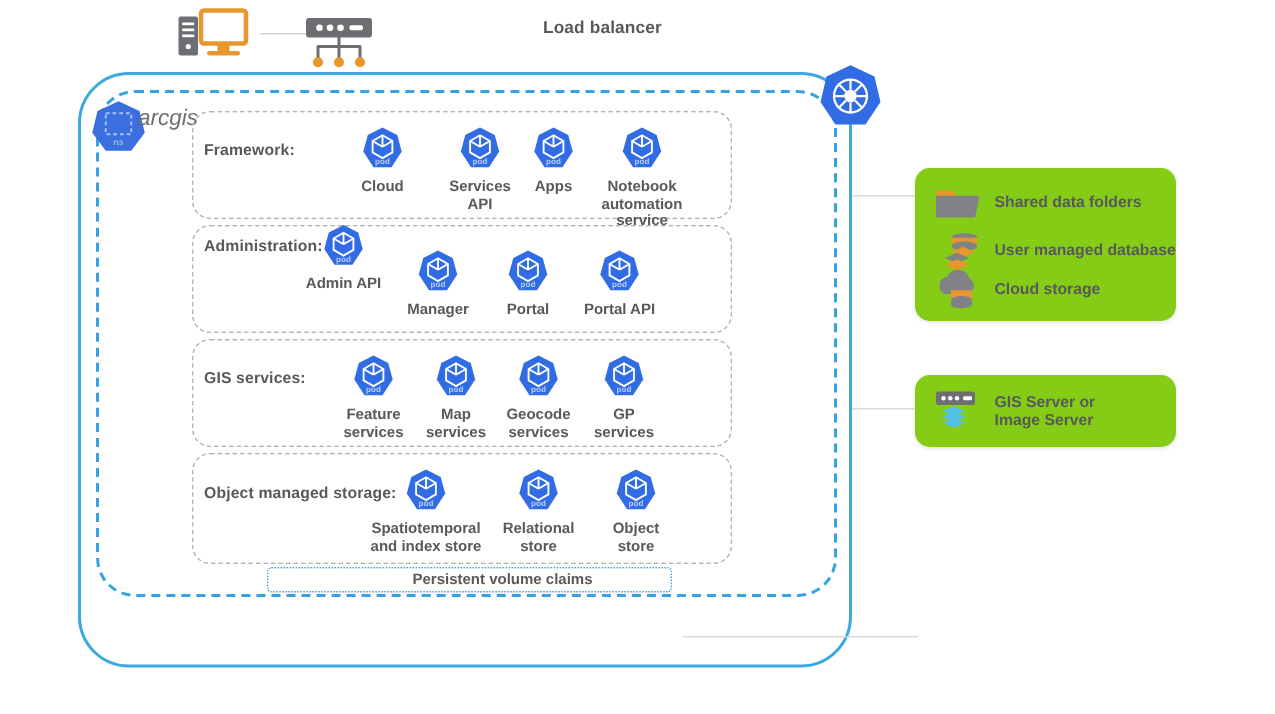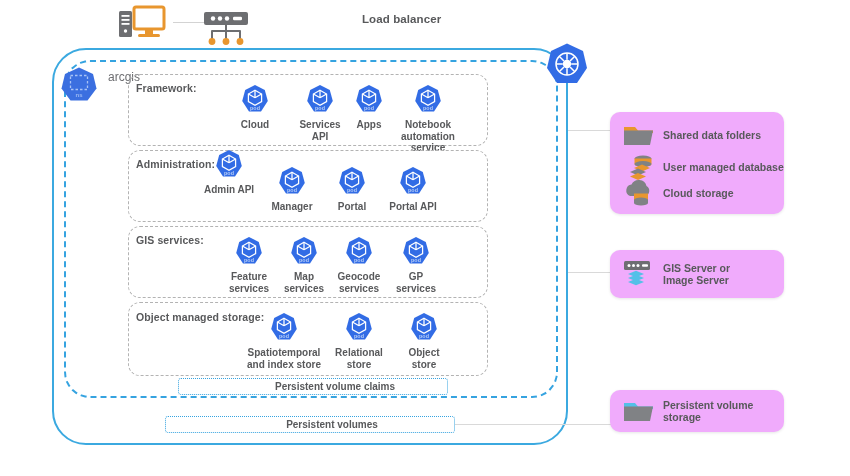--- a/index.html
+++ b/index.html
@@ -23,33 +23,33 @@
   }
   
   .namespace{
     position:absolute;left:64px;top:60px;width:494px;height:338px;
     border:2px dashed #35a3e0;border-radius:26px;box-sizing:border-box;
     background:transparent;
   }
 
   
   .ns-badge{position:absolute;left:60px;top:66px;width:38px;height:38px;}
-  .ns-label{position:absolute;left:108px;top:70px;font-size:12px;color:#6d6e71;}
+  .ns-label{position:absolute;left:92px;top:70px;font-size:15px;font-style:italic;color:#6d6e71;}
 
   
   .k8s{position:absolute;left:545px;top:42px;width:44px;height:44px;}
 
   
   .group{
     position:absolute;border:1px dashed #b3b3b3;border-radius:12px;
     box-sizing:border-box;background:transparent;
   }
   .group-title{
     position:absolute;font-size:10.5px;font-weight:bold;color:#58595b;
-    white-space:nowrap;letter-spacing:.1px;
+    white-space:nowrap;letter-spacing:.1px;margin-top:12px;
   }
   #grp-framework{left:128px;top:74px;width:360px;height:72px;}
   #grp-admin{left:128px;top:150px;width:360px;height:72px;}
   #grp-gis{left:128px;top:226px;width:360px;height:72px;}
   #grp-storage{left:128px;top:302px;width:360px;height:74px;}
 
   
   .pod{position:absolute;width:46px;text-align:center;}
   .pod .hex{width:34px;height:34px;margin:0 auto;display:block;}
   .pod .plabel{
@@ -65,21 +65,21 @@
     box-sizing:border-box;display:flex;align-items:center;justify-content:center;
     background:#fff;
     padding-left:44px;
   }
   .pvbar span{font-size:10px;font-weight:bold;color:#58595b;}
   #pvc{left:178px;top:378px;width:270px;height:17px;}
   #pv{left:165px;top:416px;width:290px;height:17px;}
 
   
   .panel{
-    position:absolute;background:#f0abfc;border-radius:10px;
+    position:absolute;background:#84cc16;border-radius:10px;
     box-shadow:0 1px 3px rgba(0,0,0,.10);
   }
   #panel-data{left:610px;top:112px;width:174px;height:102px;}
   #panel-server{left:610px;top:250px;width:174px;height:48px;}
   #panel-pvstore{left:610px;top:390px;width:174px;height:42px;}
   .prow{position:absolute;display:flex;align-items:center;}
   .prow .picon{width:34px;height:30px;flex:0 0 34px;}
   .prow .ptext{font-size:10.5px;font-weight:bold;color:#58595b;line-height:12.5px;margin-left:7px;white-space:pre-line;}
 
   .conn{position:absolute;height:1px;background:#d9d9d9;}
@@ -194,21 +194,21 @@
         <path d="M17 6.2 L23.6 10 V17.6 L17 21.4 L10.4 17.6 V10 Z"></path>
         <path d="M17 6.2 L17 13.8 M17 13.8 L10.4 10 M17 13.8 L23.6 10"></path>
       </g>
       <text x="17" y="25.6" font-family="'Liberation Sans',sans-serif" font-size="5.4" fill="#b7cdf7" text-anchor="middle" font-weight="bold">pod</text>
     </svg>
     <div class="plabel">Notebook
 automation service</div>
   </div>
 
   <div class="group" id="grp-admin"></div>
-  <div class="group-title" style="left:136px;top:158px;text-align:right;">Administration:</div>
+  <div class="group-title" style="left:136px;top:146px;text-align:right;">Administration:</div>
 
   <div class="pod wide2" style="left:190px;top:149px;">
     <svg class="hex" viewBox="0 0 34 34">
       <polygon points="17,1 26.8,6 29.8,17 23,27.5 11,27.5 4.2,17 7.2,6" fill="#326ce5"></polygon>
       <g stroke="#fff" stroke-width="1.25" fill="none">
         <path d="M17 6.2 L23.6 10 V17.6 L17 21.4 L10.4 17.6 V10 Z"></path>
         <path d="M17 6.2 L17 13.8 M17 13.8 L10.4 10 M17 13.8 L23.6 10"></path>
       </g>
       <text x="17" y="25.6" font-family="'Liberation Sans',sans-serif" font-size="5.4" fill="#b7cdf7" text-anchor="middle" font-weight="bold">pod</text>
     </svg>
@@ -343,23 +343,20 @@
         <path d="M17 6.2 L17 13.8 M17 13.8 L10.4 10 M17 13.8 L23.6 10"></path>
       </g>
       <text x="17" y="25.6" font-family="'Liberation Sans',sans-serif" font-size="5.4" fill="#b7cdf7" text-anchor="middle" font-weight="bold">pod</text>
     </svg>
     <div class="plabel">Object
 store</div>
   </div>
 
   <div class="pvbar" id="pvc">
     <span>Persistent volume claims</span>
-  </div>
-  <div class="pvbar" id="pv">
-    <span>Persistent volumes</span>
   </div>
 
   <div class="conn" style="left:568px;top:130px;width:44px;"></div>
   <div class="conn" style="left:568px;top:272px;width:44px;"></div>
   <div class="conn" style="left:455px;top:424px;width:157px;"></div>
 
   <div class="panel" id="panel-data">
     <div class="prow" style="left:12px;top:8px;">
       <span class="picon">
         <svg width="34" height="30" viewBox="0 0 34 30">
@@ -408,26 +405,14 @@
           <path d="M6 15 L14 11.8 L22 15 L14 18.2 Z" fill="#54c0e8"></path>
           <path d="M6 19 L14 15.8 L22 19 L14 22.2 Z" fill="#54c0e8"></path>
           <path d="M6 23 L14 19.8 L22 23 L14 26.2 Z" fill="#54c0e8"></path>
         </svg>
       </span>
       <span class="ptext">GIS Server or
 Image Server</span>
     </div>
   </div>
 
-  <div class="panel" id="panel-pvstore">
-    <div class="prow" style="left:12px;top:6px;">
-      <span class="picon">
-        <svg width="34" height="30" viewBox="0 0 34 30">
-          <path d="M2 7 H13 L16 10.5 H31 V13 H2 Z" fill="#54c0e8"></path>
-          <path d="M2 10.5 H31 L28 25 H2 Z" fill="#808285"></path>
-        </svg>
-      </span>
-      <span class="ptext">Persistent volume
-storage</span>
-    </div>
-  </div>
 
 </div>
 
 </body></html>

